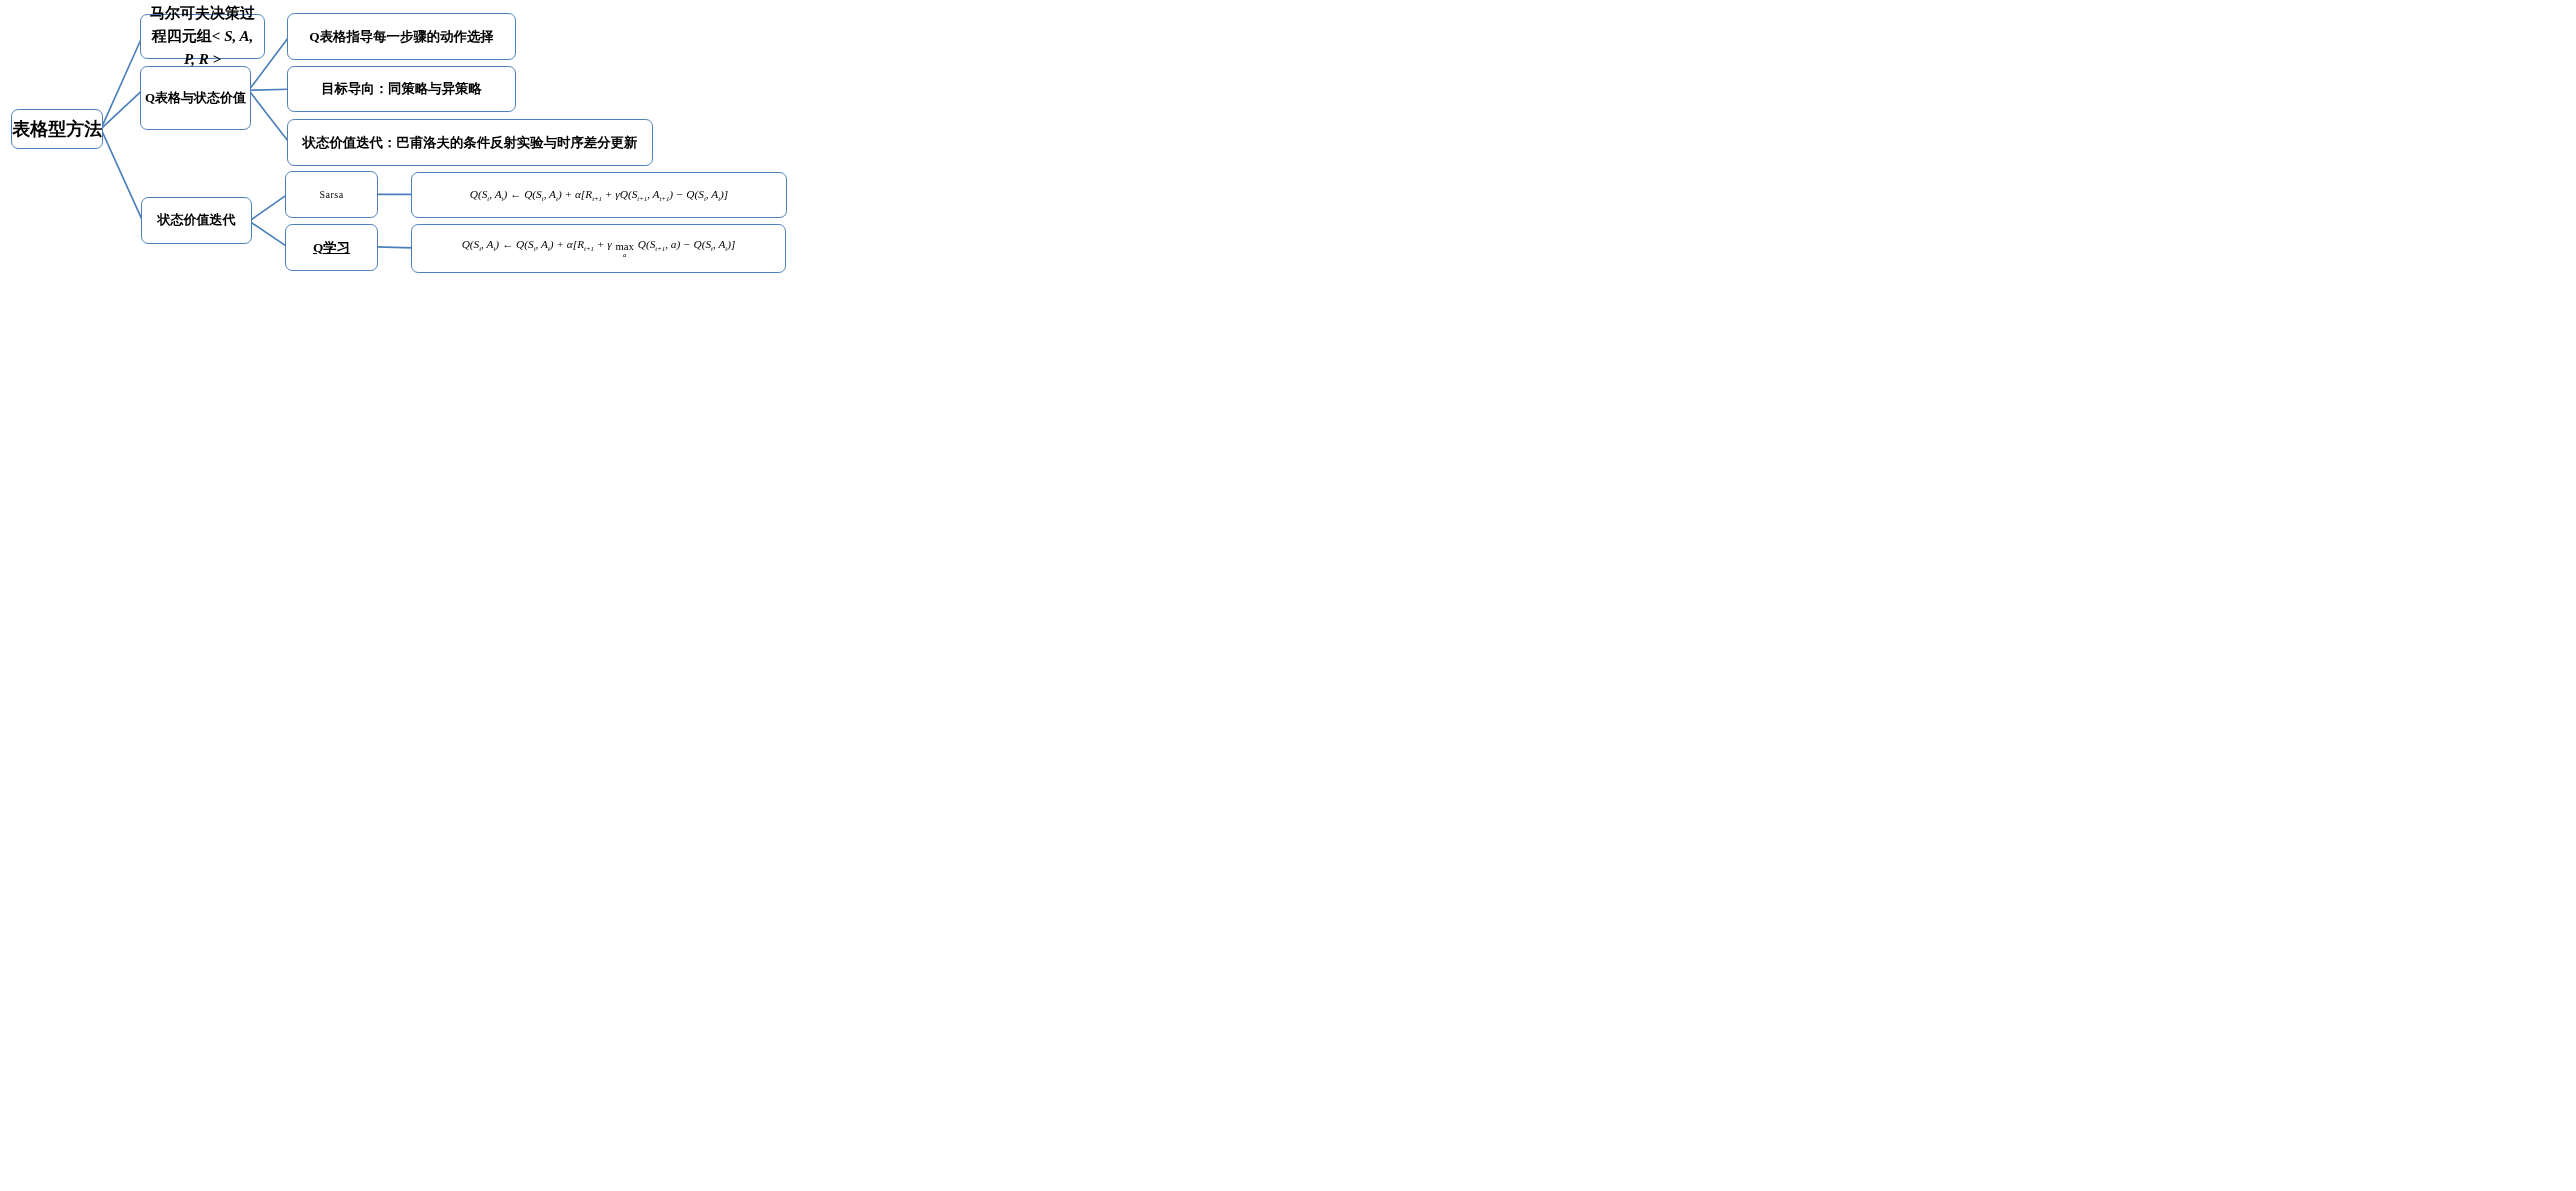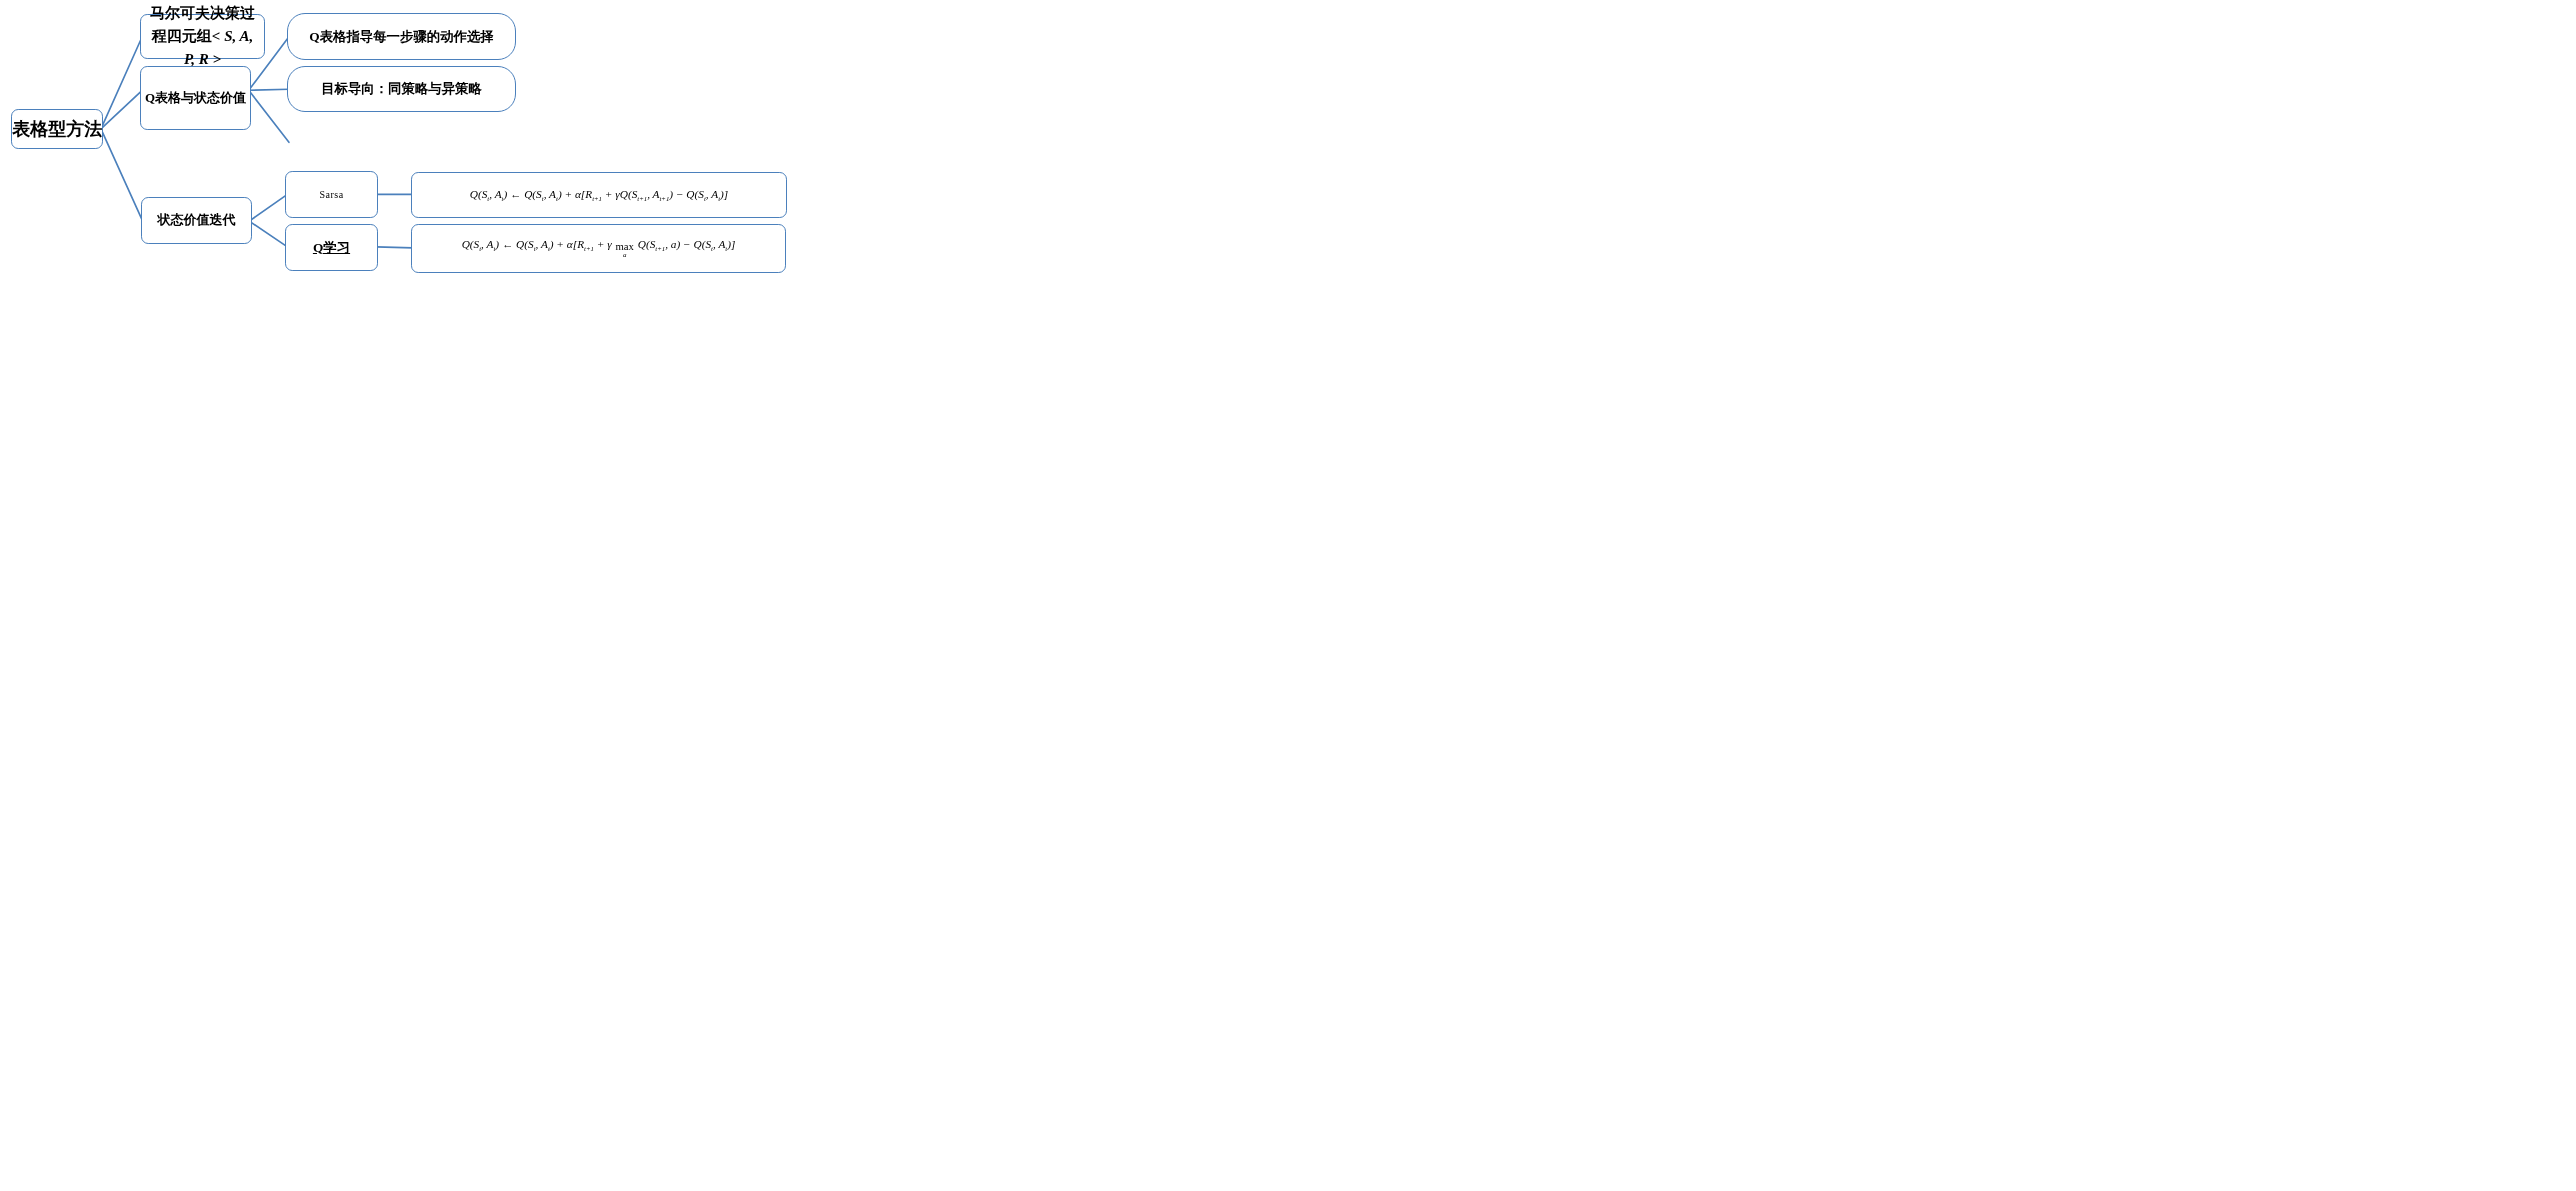--- a/index.html
+++ b/index.html
@@ -19,21 +19,21 @@
     background:#ffffff;
     border:1.8px solid var(--accent);
     border-radius:7.2px;
     display:flex;align-items:center;justify-content:center;
     text-align:center;
     padding:2.1px 5.2px;
   }
   .cn{font-weight:700;line-height:1.45;white-space:nowrap;}
   .node-root{font-size:18px;}
   .node-qtable,.node-policy{font-size:13px;padding:2.1px 3.1px;}
-  .node-qstep,.node-goal,.node-viter{font-size:13.4px;border-radius:18px;}
+  .node-qstep,.node-goal,.node-viter{font-size:13.4px;}
   .node-mdp{font-size:15px;padding:3.1px 4.1px;}
   .mdp-label{font-weight:700;line-height:1.55;white-space:normal;}
   .mdp-label .it{font-style:italic;}
   .node-sarsa{font-size:10px;font-weight:400;letter-spacing:0.5px;}
   .node-qlearn{font-size:13.4px;font-weight:700;}
   .formula{
     font-style:italic;font-size:11.3px;font-weight:500;
     white-space:nowrap;line-height:1.2;
   }
   .formula sub{font-size:0.6em;line-height:0;}
@@ -75,20 +75,23 @@
   </div>
 
   <div class="node cn node-qstep" style="left:287px;top:13.4px;width:229px;height:47px;">
     <span>Q表格指导每一步骤的动作选择</span>
   </div>
 
   <div class="node cn node-goal" style="left:287px;top:66px;width:229px;height:46px;">
     <span>目标导向：同策略与异策略</span>
   </div>
 
+  <div class="node cn node-viter" style="left:287px;top:119px;width:366px;height:47px;">
+    <span>状态价值迭代：巴甫洛夫的条件反射实验与时序差分更新</span>
+  </div>
 
   <div class="node cn node-policy" style="left:141px;top:197px;width:111px;height:47px;">
     <span>状态价值迭代</span>
   </div>
 
   <div class="node node-sarsa" style="left:285px;top:171px;width:93px;height:47px;">
     <span>Sarsa</span>
   </div>
 
   <div class="node node-qlearn" style="left:285px;top:224px;width:93px;height:47px;text-decoration:underline;">

